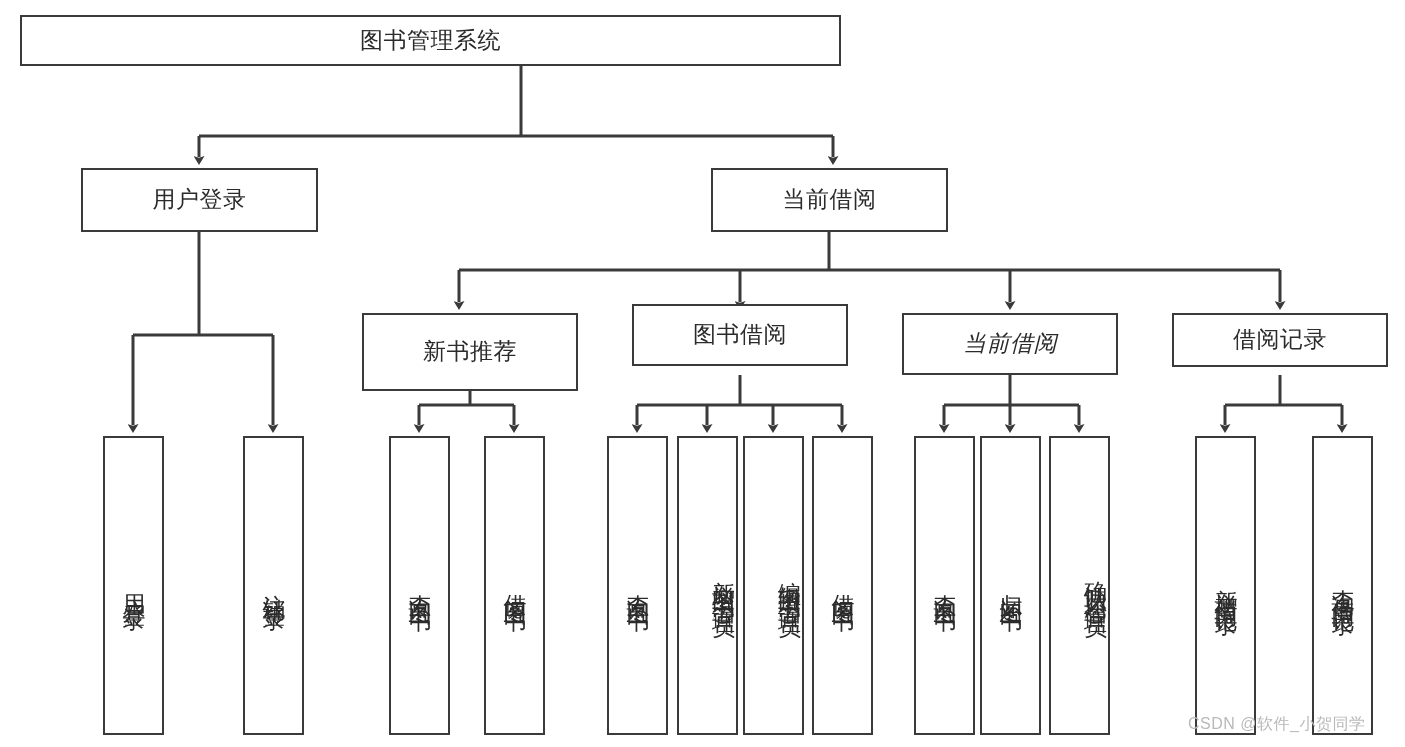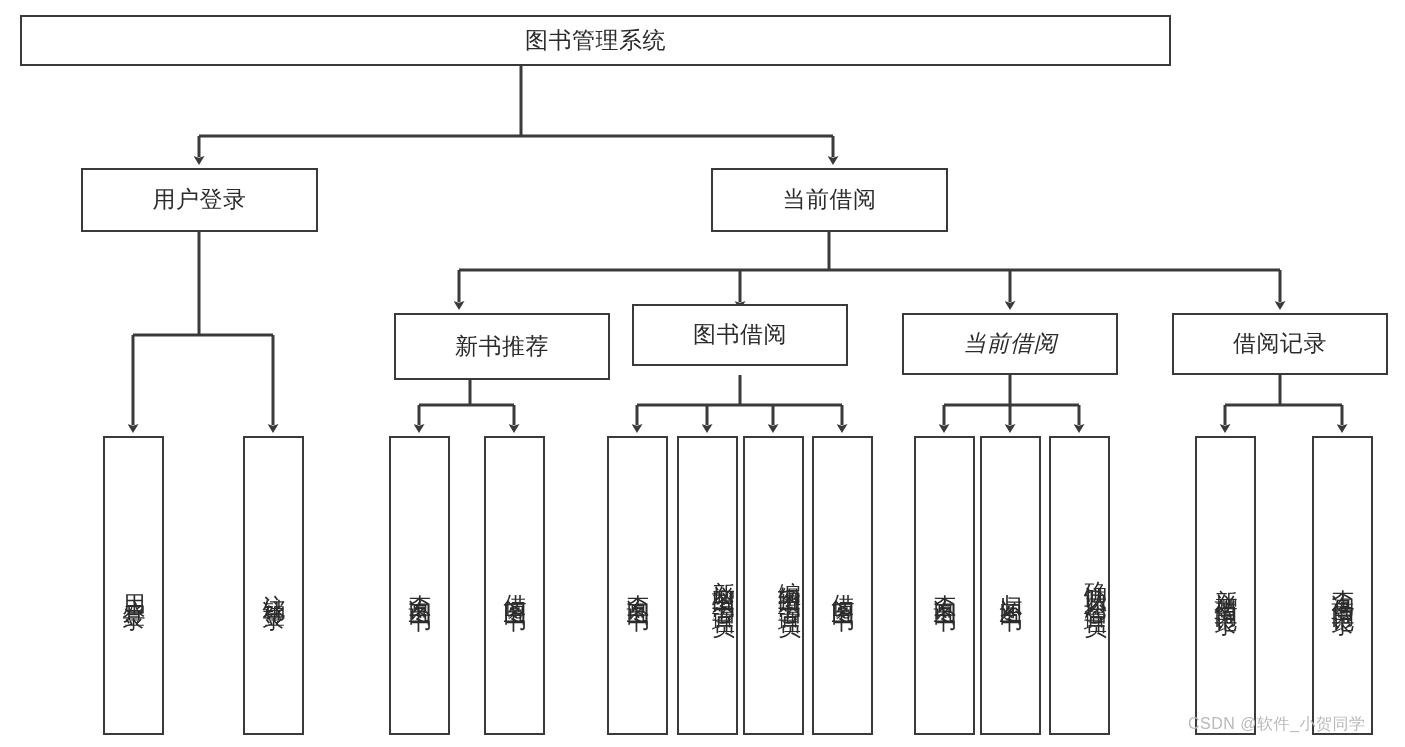--- a/index.html
+++ b/index.html
@@ -110,29 +110,29 @@
       <path d="M1010,405 L1010,425" marker-end="url(#arrow)"></path>
       <path d="M1079,405 L1079,425" marker-end="url(#arrow)"></path>
 
       <path d="M1280,375 L1280,405"></path>
       <path d="M1225,405 L1342,405"></path>
       <path d="M1225,405 L1225,425" marker-end="url(#arrow)"></path>
       <path d="M1342,405 L1342,425" marker-end="url(#arrow)"></path>
     </g>
   </svg>
 
-  <div class="node horiz" style="left:20px; top:15px; width:1151px; height:51px;">图书管理系统</div>
+  <div class="node horiz" style="left:20px; top:15px; width:821px; height:51px;">图书管理系统</div>
 
   <div class="node horiz" style="left:81px; top:168px; width:237px; height:64px;">用户登录</div>
   <div class="node horiz" style="left:711px; top:168px; width:237px; height:64px;">当前借阅</div>
 
-  <div class="node horiz" style="left:362px; top:313px; width:216px; height:67px;margin-left:32px;">新书推荐</div>
+  <div class="node horiz" style="left:362px; top:313px; width:216px; height:78px;">新书推荐</div>
   <div class="node horiz" style="left:632px; top:304px; width:216px; height:62px;">图书借阅</div>
   <div class="node horiz" style="left:902px; top:313px; width:216px; height:62px;font-style:italic;">当前借阅</div>
-  <div class="node horiz" style="left:1172px; top:313px; width:216px; height:62px;">借阅记录</div>
+  <div class="node horiz" style="left:1172px; top:313px; width:216px; height:54px;">借阅记录</div>
 
   <div class="node vert centered" style="left:103px; top:436px; width:61px; height:299px;">用户登录</div>
   <div class="node vert centered" style="left:243px; top:436px; width:61px; height:299px;">注销登录</div>
 
   <div class="node vert centered" style="left:389px; top:436px; width:61px; height:299px;">查询图书</div>
   <div class="node vert centered" style="left:484px; top:436px; width:61px; height:299px;">借阅图书</div>
 
   <div class="node vert centered" style="left:607px; top:436px; width:61px; height:299px;">查询图书</div>
   <div class="node vert" style="left:677px; top:436px; width:61px; height:299px;">新增图书（管理员）</div>
   <div class="node vert" style="left:743px; top:436px; width:61px; height:299px;">编辑图书（管理员）</div>

